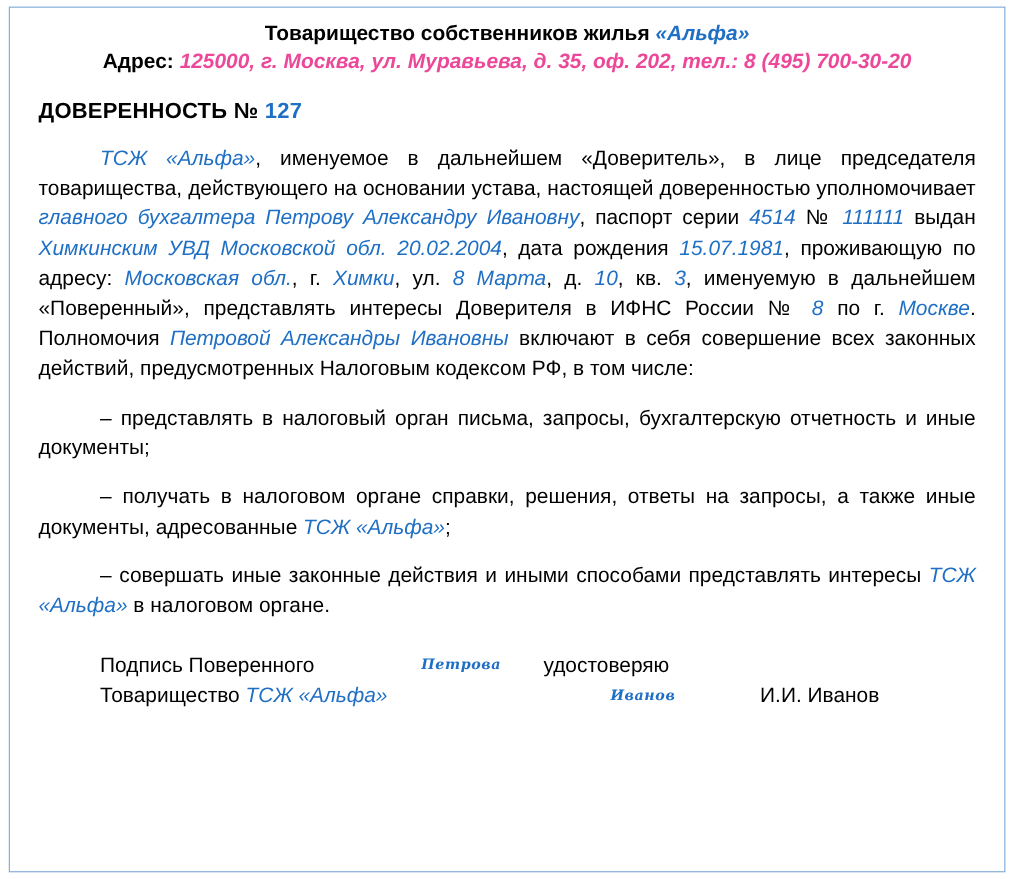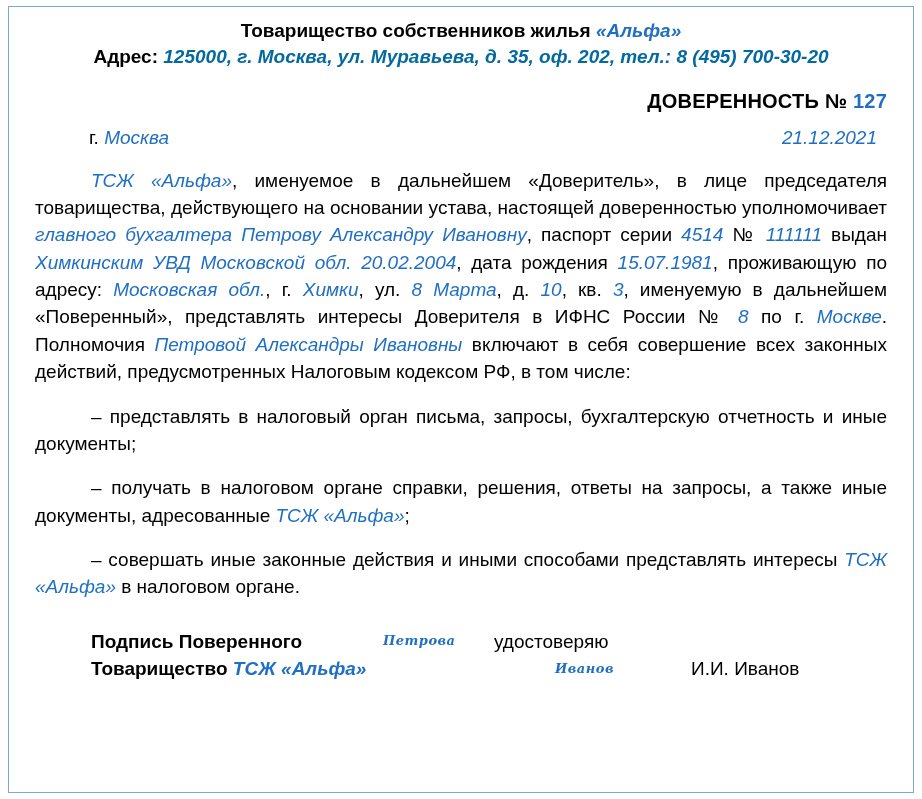--- a/index.html
+++ b/index.html
@@ -49,24 +49,24 @@
   }
   .hdr-2 {
     text-align: center;
     font-weight: bold;
     font-size: 19px;
     margin-top: 2px;
     line-height: 1.28;
   }
   .addr-val {
     font-style: italic;
-    color: #0369a1;
+    color: #ec4899;
   }
   .title {
-    text-align: right;
+    text-align: left;
     font-weight: bold;
     font-size: 20px;
     margin-top: 20px;
     letter-spacing: 0.2px;
   }
   .row-place {
     display: flex;
     justify-content: space-between;
     align-items: baseline;
     margin-top: 14px;
@@ -106,21 +106,20 @@
     line-height: 1.34;
     position: relative;
     padding-left: 56px;
   }
   .sign-row {
     position: relative;
     height: 27px;
   }
   .sign-label {
     display: inline-block;
-    font-weight: bold;
   }
   .sig-script {
     position: absolute;
     font-family: "DejaVu Serif", serif;
     font-style: italic;
     font-size: 13px;
     color: #1f6fc4;
     letter-spacing: 0.5px;
     font-weight: bold;
   }
@@ -155,26 +154,20 @@
 
     <div class="hdr-2">
       <span>Адрес:</span>
       <span class="addr-val">125000, г. Москва, ул. Муравьева, д. 35, оф. 202, тел.: 8 (495) 700-30-20</span>
     </div>
 
     <div class="title">
       <span>ДОВЕРЕННОСТЬ № </span><span class="blue">127</span>
     </div>
 
-    <div class="row-place">
-      <div class="left">
-        <span>г. </span><span class="bluei">Москва</span>
-      </div>
-      <div class="right bluei">21.12.2021</div>
-    </div>
 
     <div class="body-par">
       <span class="bluei">ТСЖ «Альфа»</span><span>, именуемое в дальнейшем «Доверитель», в лице председателя товарищества, действующего на основании устава, настоящей доверенностью уполномочивает </span><span class="bluei">главного бухгалтера Петрову Александру Ивановну</span><span>, паспорт серии </span><span class="bluei">4514</span><span> № </span><span class="bluei">111111</span><span> выдан </span><span class="bluei">Химкинским УВД Московской обл. 20.02.2004</span><span>, дата рождения </span><span class="bluei">15.07.1981</span><span>, проживающую по адресу: </span><span class="bluei">Московская обл.</span><span>, г. </span><span class="bluei">Химки</span><span>, ул. </span><span class="bluei">8 Марта</span><span>, д. </span><span class="bluei">10</span><span>, кв. </span><span class="bluei">3</span><span>, именуемую в дальнейшем «Поверенный», представлять интересы Доверителя в ИФНС России № </span><span class="bluei">8</span><span> по г. </span><span class="bluei">Москве</span><span>. Полномочия </span><span class="bluei">Петровой Александры Ивановны</span><span> включают в себя совершение всех законных действий, предусмотренных Налоговым кодексом РФ, в том числе:</span>
     </div>
 
     <div class="item-par">– представлять в налоговый орган письма, запросы, бухгалтерскую отчетность и иные документы;</div>
 
     <div class="item-par">
       <span>– получать в налоговом органе справки, решения, ответы на запросы, а также иные документы, адресованные </span><span class="bluei">ТСЖ «Альфа»</span><span>;</span>
     </div>

